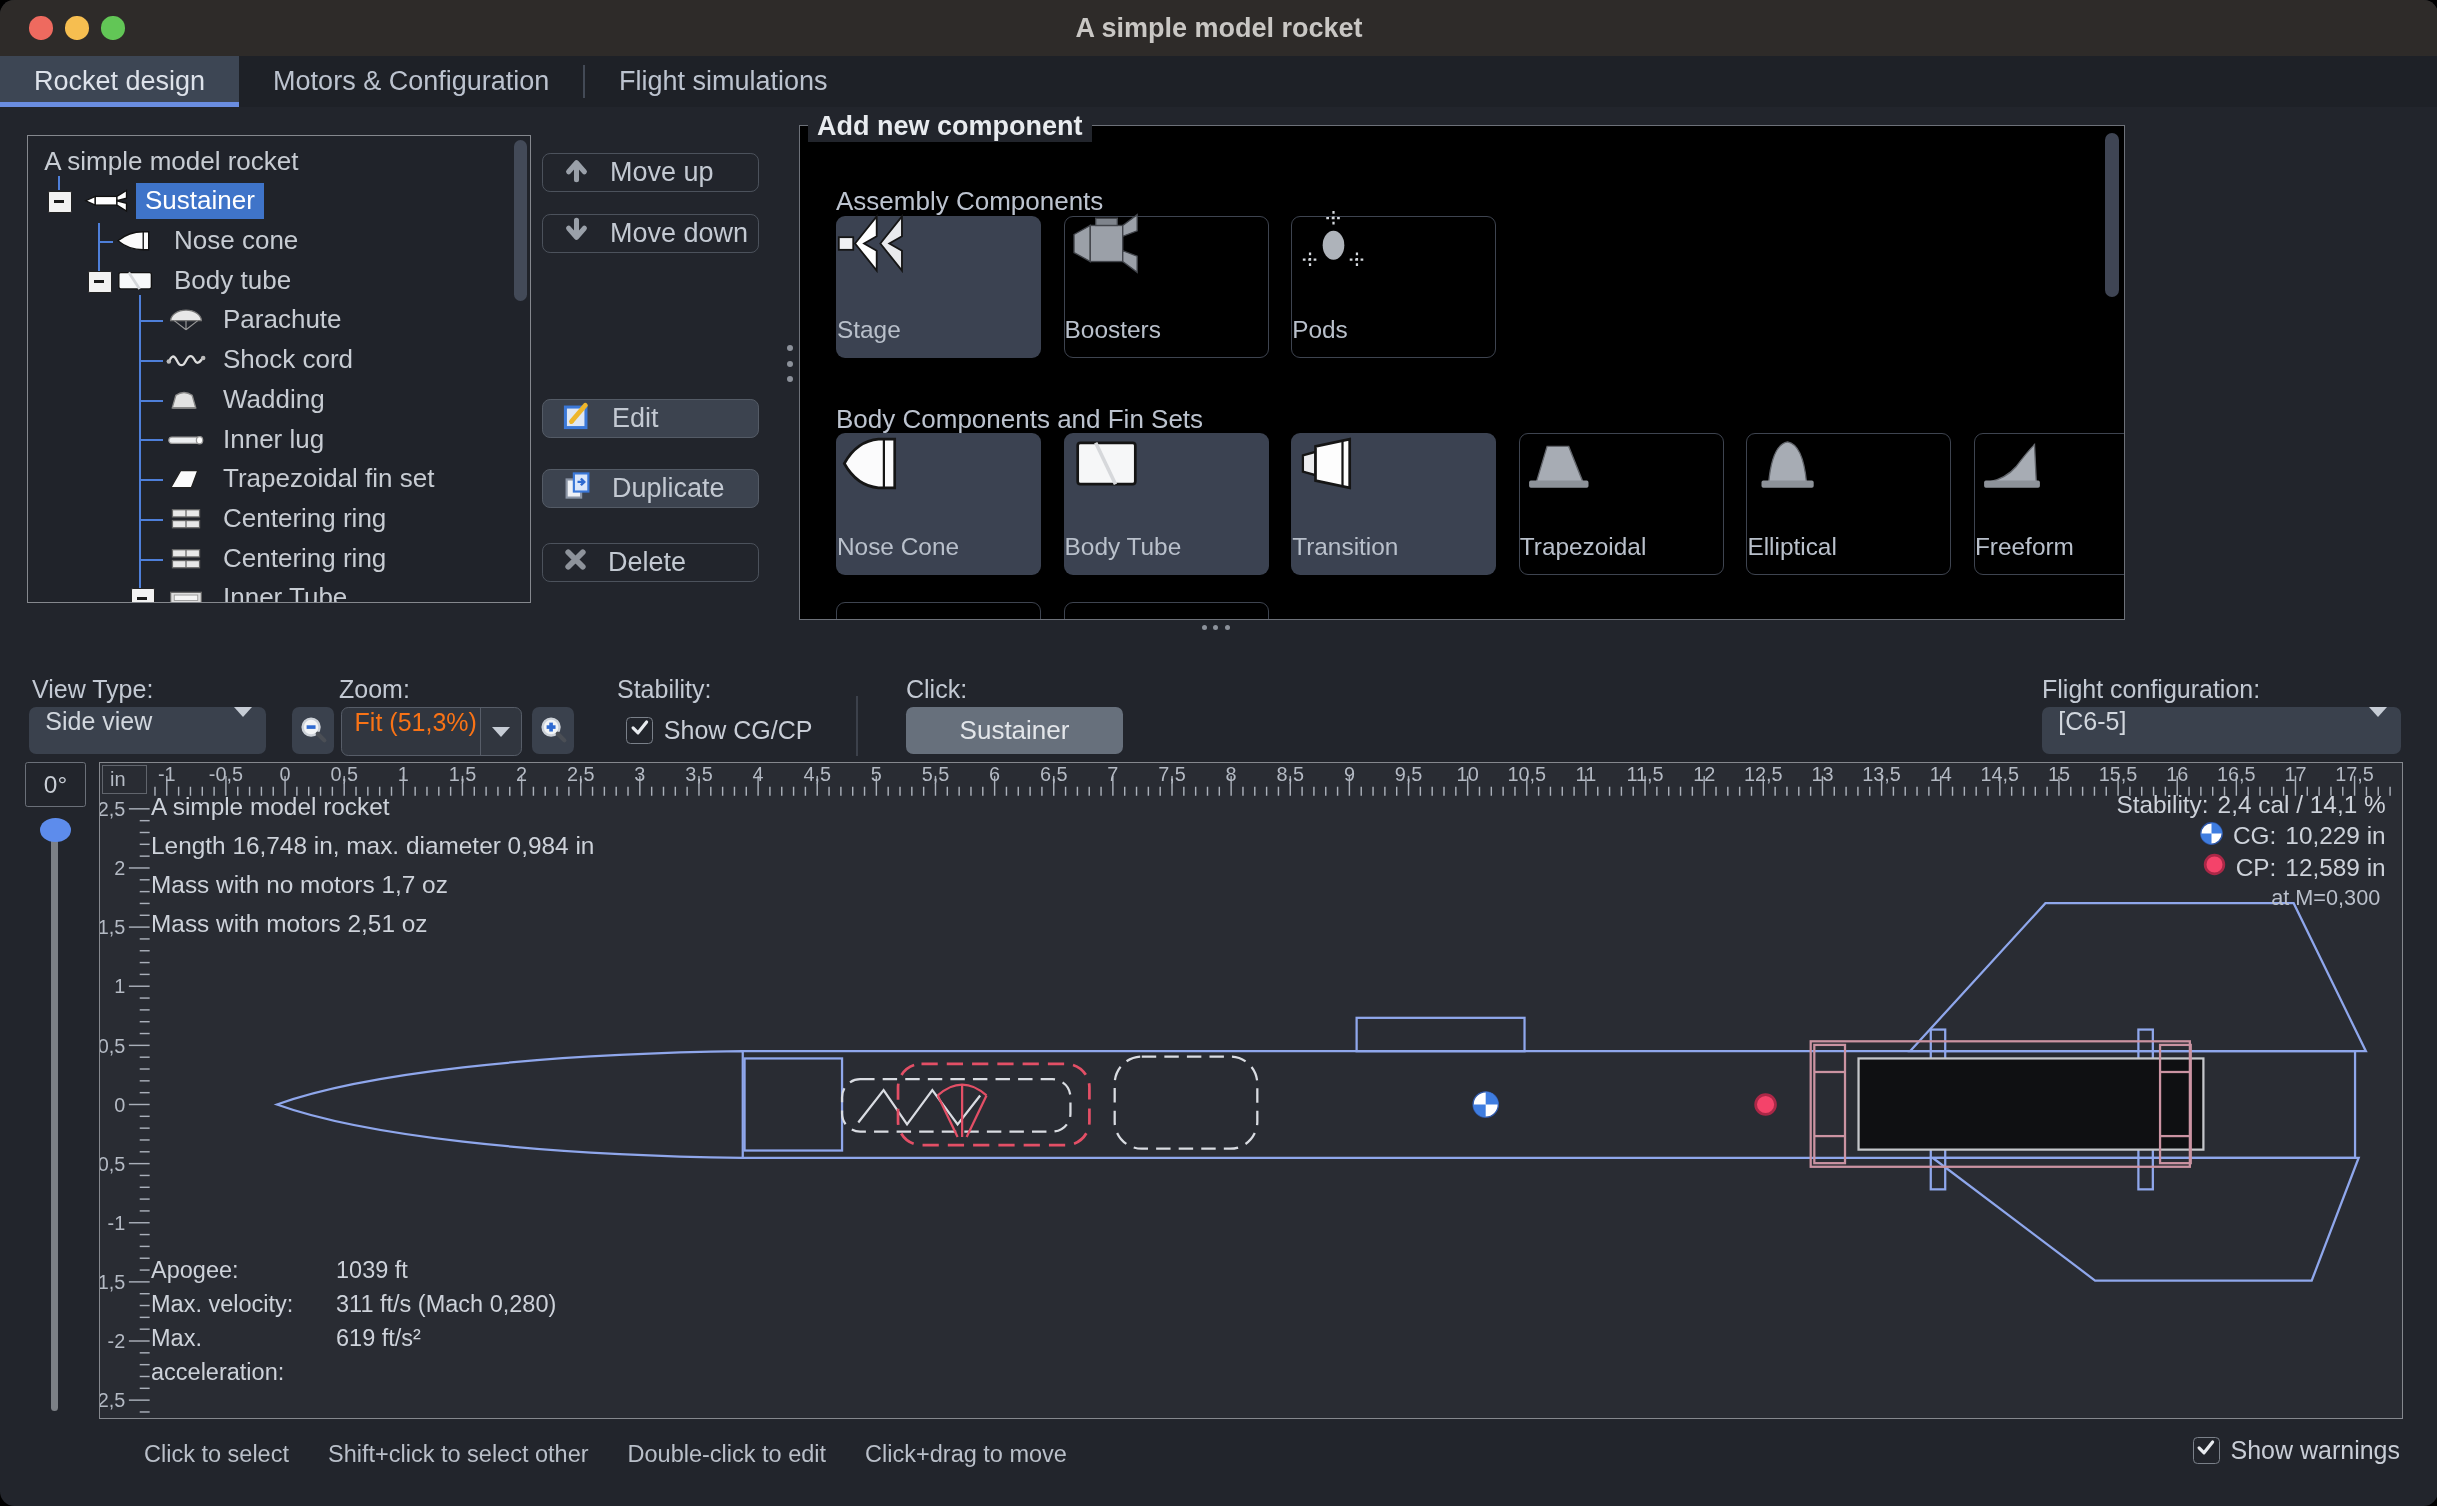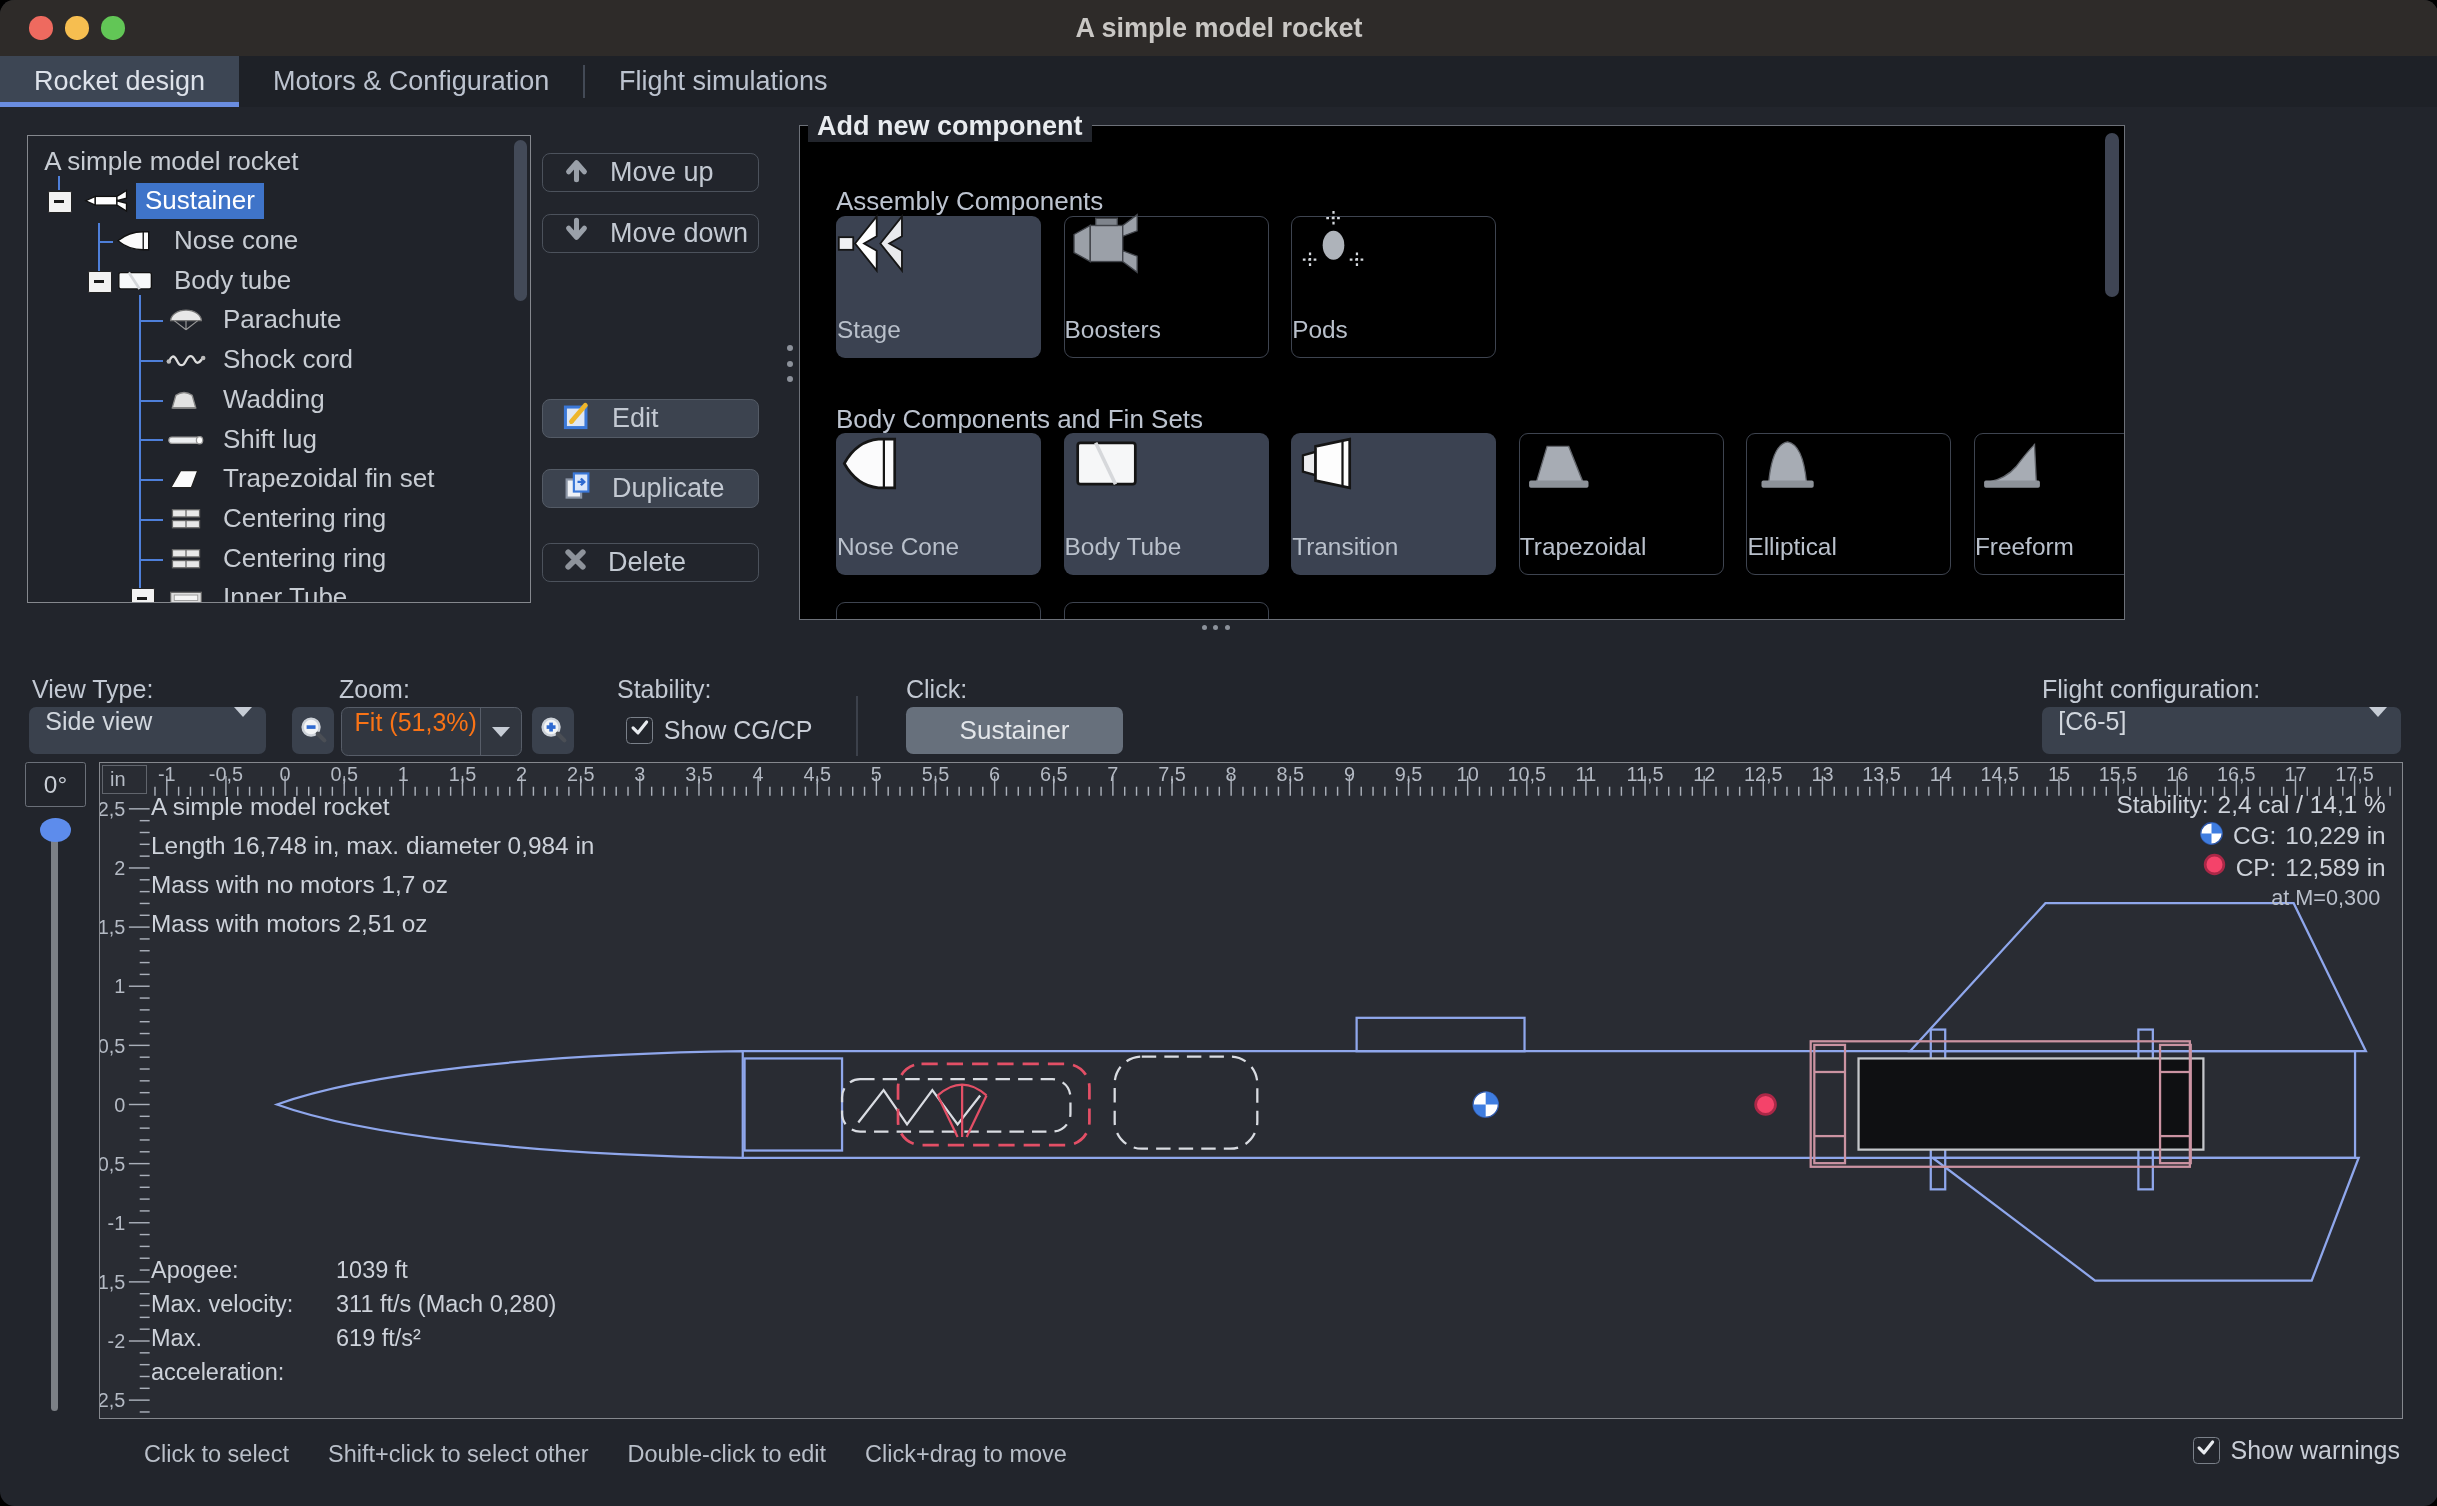--- a/index.html
+++ b/index.html
@@ -164,21 +164,21 @@
             </span>
             <span class="tlabel" style="position: absolute; left: 186px; top: 1.8px;">Wadding</span>
           </div>
           <div class="trow" style="top: 284px; left: 0px; right: 18px;">
             <span class="ticon" style="left: 137px;">
               <svg width="42" height="23.5" viewBox="0 0 46 26">
                 <rect x="4" y="10" width="34" height="7" rx="3.5" fill="#eceef0" stroke="#999" stroke-width="1.4"></rect>
                 <ellipse cx="38" cy="13.5" rx="3.5" ry="4" fill="#fff" stroke="#999" stroke-width="1.4"></ellipse>
               </svg>
             </span>
-            <span class="tlabel" style="position: absolute; left: 186px; top: 1.8px;">Shift lug</span>
+            <span class="tlabel" style="position: absolute; left: 186px; top: 1.8px;">Inner lug</span>
           </div>
           <div class="trow" style="top: 323px; left: 0px; right: 18px;">
             <span class="ticon" style="left: 137px;">
               <svg width="42" height="23.5" viewBox="0 0 46 26">
                 <polygon points="6,23 17,4 36,4 29,23" fill="#fbfbfb" stroke="#222" stroke-width="1.5"></polygon>
               </svg>
             </span>
             <span class="tlabel" style="position: absolute; left: 186px; top: 1.8px;">Trapezoidal fin set</span>
           </div>
           <div class="trow" style="top: 363px; left: 0px; right: 18px;">

